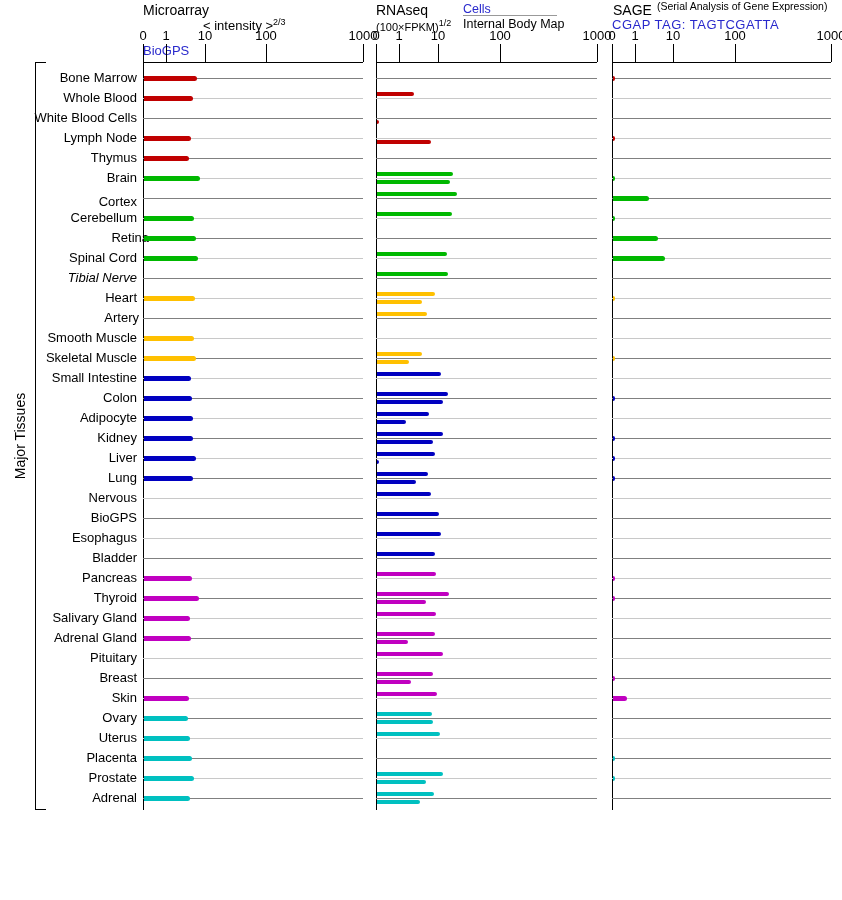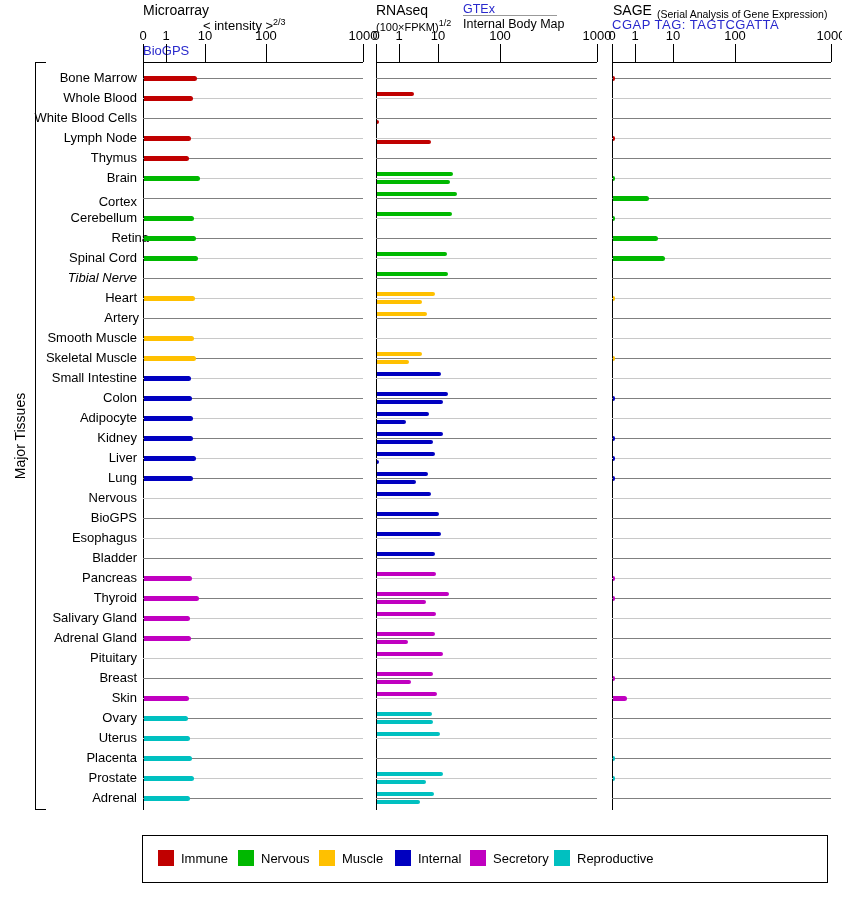--- a/index.html
+++ b/index.html
@@ -28,26 +28,26 @@
   <div class="abs hdr-title" style="left:143px;top:2px;">Microarray</div>
   <a class="abs hdr-sub link" style="left:143px;top:17px;margin-top:26px;">BioGPS</a>
   <div class="abs hdr-sub" style="left:203px;top:17px;">
     <span>&lt; intensity &gt;</span><sup>2/3</sup>
   </div>
 
   <div class="abs hdr-title" style="left:376px;top:2px;">RNAseq</div>
   <div class="abs hdr-small" style="left:376px;top:18px;">
     <span>(100×FPKM)</span><sup>1/2</sup>
   </div>
-  <a class="abs hdr-sub link" style="left:463px;top:2px;font-size:12.5px;">GTEx</a>
+  <a class="abs hdr-sub link" style="left:463px;top:2px;font-size:12.5px;">Cells</a>
   <div class="abs" style="left:463px;top:15px;width:94px;height:1px;background:#999;"></div>
   <div class="abs hdr-sub" style="left:463px;top:17px;font-size:12.5px;">Internal Body Map</div>
 
   <div class="abs hdr-title" style="left:613px;top:2px;">SAGE</div>
-  <div class="abs note" style="left:657px;top:8px;">(Serial Analysis of Gene Expression)</div>
+  <div class="abs note" style="left:657px;top:0;">(Serial Analysis of Gene Expression)</div>
   <a class="abs hdr-sub link" style="left:612px;top:17px;letter-spacing:0.5px;">CGAP TAG: TAGTCGATTA</a>
 
   <div class="abs rot" style="left:-55px;top:428px;width:150px;">Major Tissues</div>
 
   <div id="chart" class="abs" style="left:0;top:62px;width:842px;height:748px;">
       <div class="abs" style="left: 35px; top: 0px; width: 1px; height: 748px; background: rgb(0, 0, 0);"></div>
       <div class="abs" style="left: 35px; top: 0px; width: 11px; height: 1px; background: rgb(0, 0, 0);"></div>
       <div class="abs" style="left: 35px; top: 747px; width: 11px; height: 1px; background: rgb(0, 0, 0);"></div>
       <div class="abs tissue-label" style="left: 0px; top: 8px; width: 137px;">Bone Marrow</div>
       <div class="abs tissue-label" style="left: 0px; top: 28px; width: 137px;">Whole Blood</div>
@@ -326,27 +326,13 @@
         <div class="abs bar" style="left: 1px; top: 414px; width: 2px; height: 5px; background: rgb(0, 0, 192);"></div>
         <div class="abs bar" style="left: 1px; top: 514px; width: 2px; height: 5px; background: rgb(192, 0, 192);"></div>
         <div class="abs bar" style="left: 1px; top: 534px; width: 2px; height: 5px; background: rgb(192, 0, 192);"></div>
         <div class="abs bar" style="left: 1px; top: 614px; width: 2px; height: 5px; background: rgb(192, 0, 192);"></div>
         <div class="abs bar" style="left: 1px; top: 634px; width: 14px; height: 5px; background: rgb(192, 0, 192);"></div>
         <div class="abs bar" style="left: 1px; top: 694px; width: 2px; height: 5px; background: rgb(0, 192, 192);"></div>
         <div class="abs bar" style="left: 1px; top: 714px; width: 2px; height: 5px; background: rgb(0, 192, 192);"></div>
       </div>
     </div>
 
-  <div id="legend" class="abs legend-box" style="left:142px;top:835px;width:684px;height:46px;">
-      <div class="abs" style="left: 15px; top: 14px; width: 16px; height: 16px; background: rgb(192, 0, 0);"></div>
-      <div class="abs legend-label" style="left: 38px; top: 15px;">Immune</div>
-      <div class="abs" style="left: 95px; top: 14px; width: 16px; height: 16px; background: rgb(0, 184, 0);"></div>
-      <div class="abs legend-label" style="left: 118px; top: 15px;">Nervous</div>
-      <div class="abs" style="left: 176px; top: 14px; width: 16px; height: 16px; background: rgb(255, 192, 0);"></div>
-      <div class="abs legend-label" style="left: 199px; top: 15px;">Muscle</div>
-      <div class="abs" style="left: 252px; top: 14px; width: 16px; height: 16px; background: rgb(0, 0, 192);"></div>
-      <div class="abs legend-label" style="left: 275px; top: 15px;">Internal</div>
-      <div class="abs" style="left: 327px; top: 14px; width: 16px; height: 16px; background: rgb(192, 0, 192);"></div>
-      <div class="abs legend-label" style="left: 350px; top: 15px;">Secretory</div>
-      <div class="abs" style="left: 411px; top: 14px; width: 16px; height: 16px; background: rgb(0, 192, 192);"></div>
-      <div class="abs legend-label" style="left: 434px; top: 15px;">Reproductive</div>
-    </div>
 </div>
 
 </body></html>

